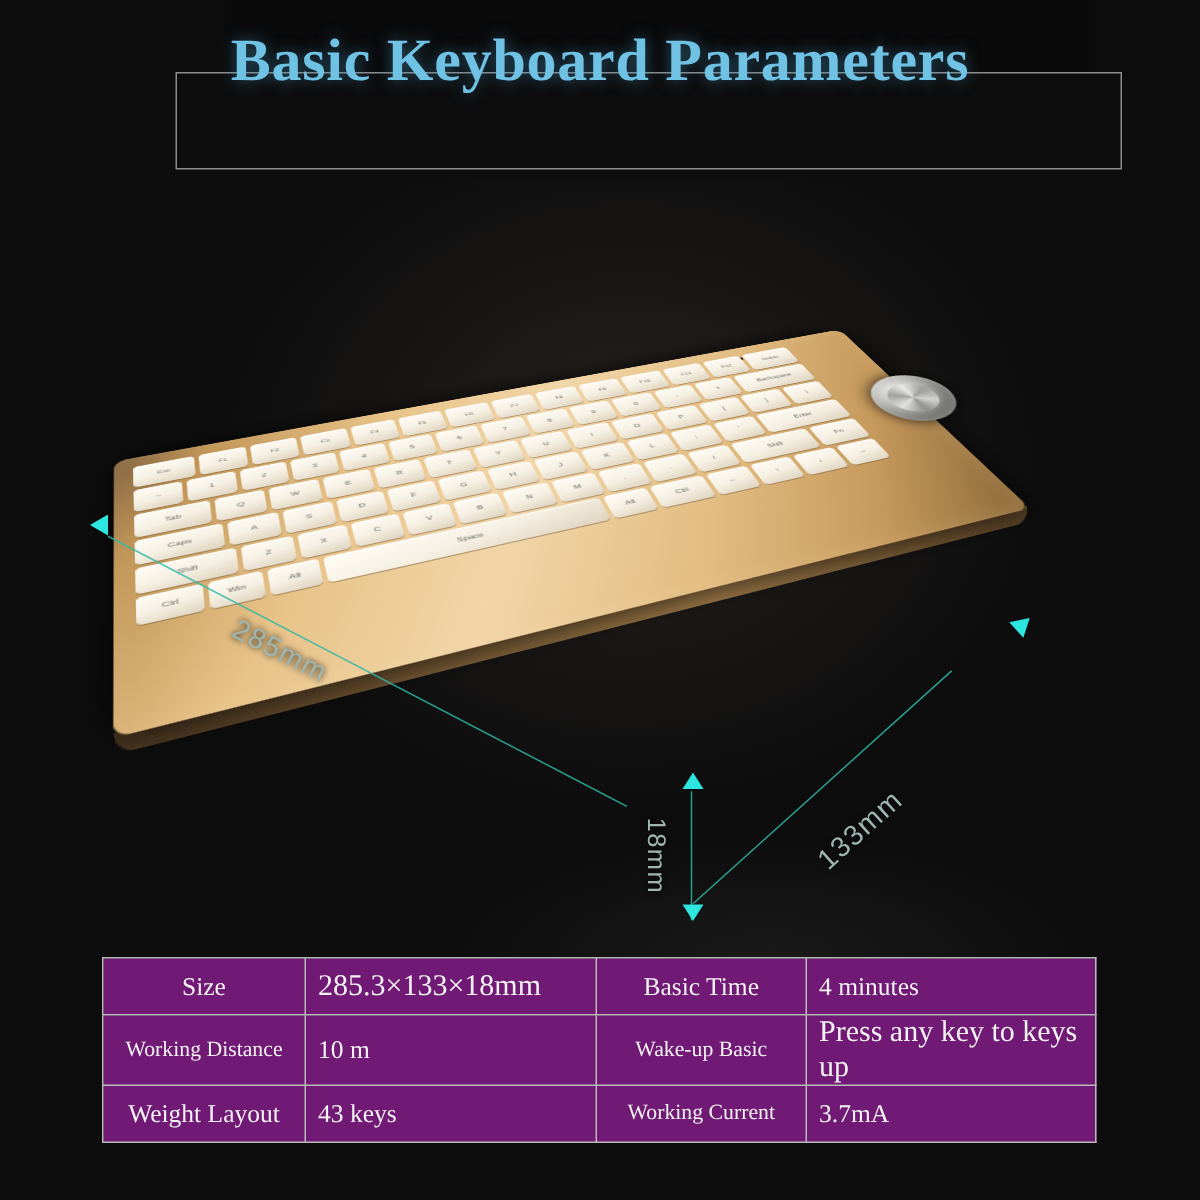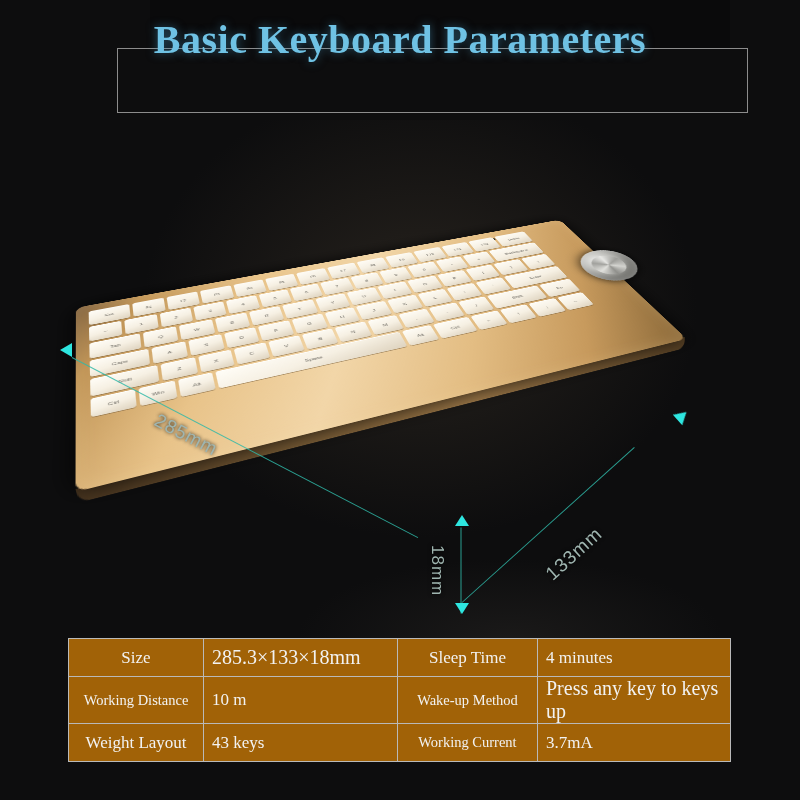--- a/index.html
+++ b/index.html
@@ -81,21 +81,21 @@
   .arw.d{border:0;border-left:7px solid transparent;border-right:7px solid transparent;
          border-top:11px solid #2ee6e0;}
   .dlabel{position:absolute;font-family:"Liberation Sans",sans-serif;
           color:#9fb5b0;font-size:19px;letter-spacing:1px;white-space:nowrap;
           text-shadow:0 0 4px rgba(0,0,0,.9);}
 
   
   .spec{position:absolute;left:68px;top:638px;width:662px;
         border-collapse:collapse;table-layout:fixed;}
   .spec td{border:1px solid #b9b9b9;height:37px;padding:0 8px;
-           color:#f2f2f2;background:#a16207;vertical-align:middle;}
+           color:#f2f2f2;background:#701a75;vertical-align:middle;}
   .spec td.lbl{text-align:center;font-size:17px;}
   .spec td.lbl.sm{font-size:14.5px;}
   .spec td.val{text-align:left;font-size:17px;}
   .spec td.val.sm{font-size:20px;}
   .c1{width:135px;} .c2{width:194px;} .c3{width:140px;} .c4{width:193px;}
 </style>
 </head>
 <body>
 
 <div class="stage">
@@ -231,27 +231,27 @@
     <colgroup>
         <col class="c1">
         <col class="c2">
         <col class="c3">
         <col class="c4">
       </colgroup>
     <tbody>
         <tr>
           <td class="lbl">Size</td>
           <td class="val sm">285.3×133×18mm</td>
-          <td class="lbl">Sleep Time</td>
+          <td class="lbl">Basic Time</td>
           <td class="val">4 minutes</td>
         </tr>
         <tr>
           <td class="lbl sm">Working Distance</td>
           <td class="val">10 m</td>
-          <td class="lbl sm">Wake-up Method</td>
+          <td class="lbl sm">Wake-up Basic</td>
           <td class="val sm">Press any key to keys up</td>
         </tr>
         <tr>
           <td class="lbl">Weight Layout</td>
           <td class="val">43 keys</td>
           <td class="lbl sm">Working Current</td>
           <td class="val">3.7mA</td>
         </tr>
       </tbody>
   </table>

